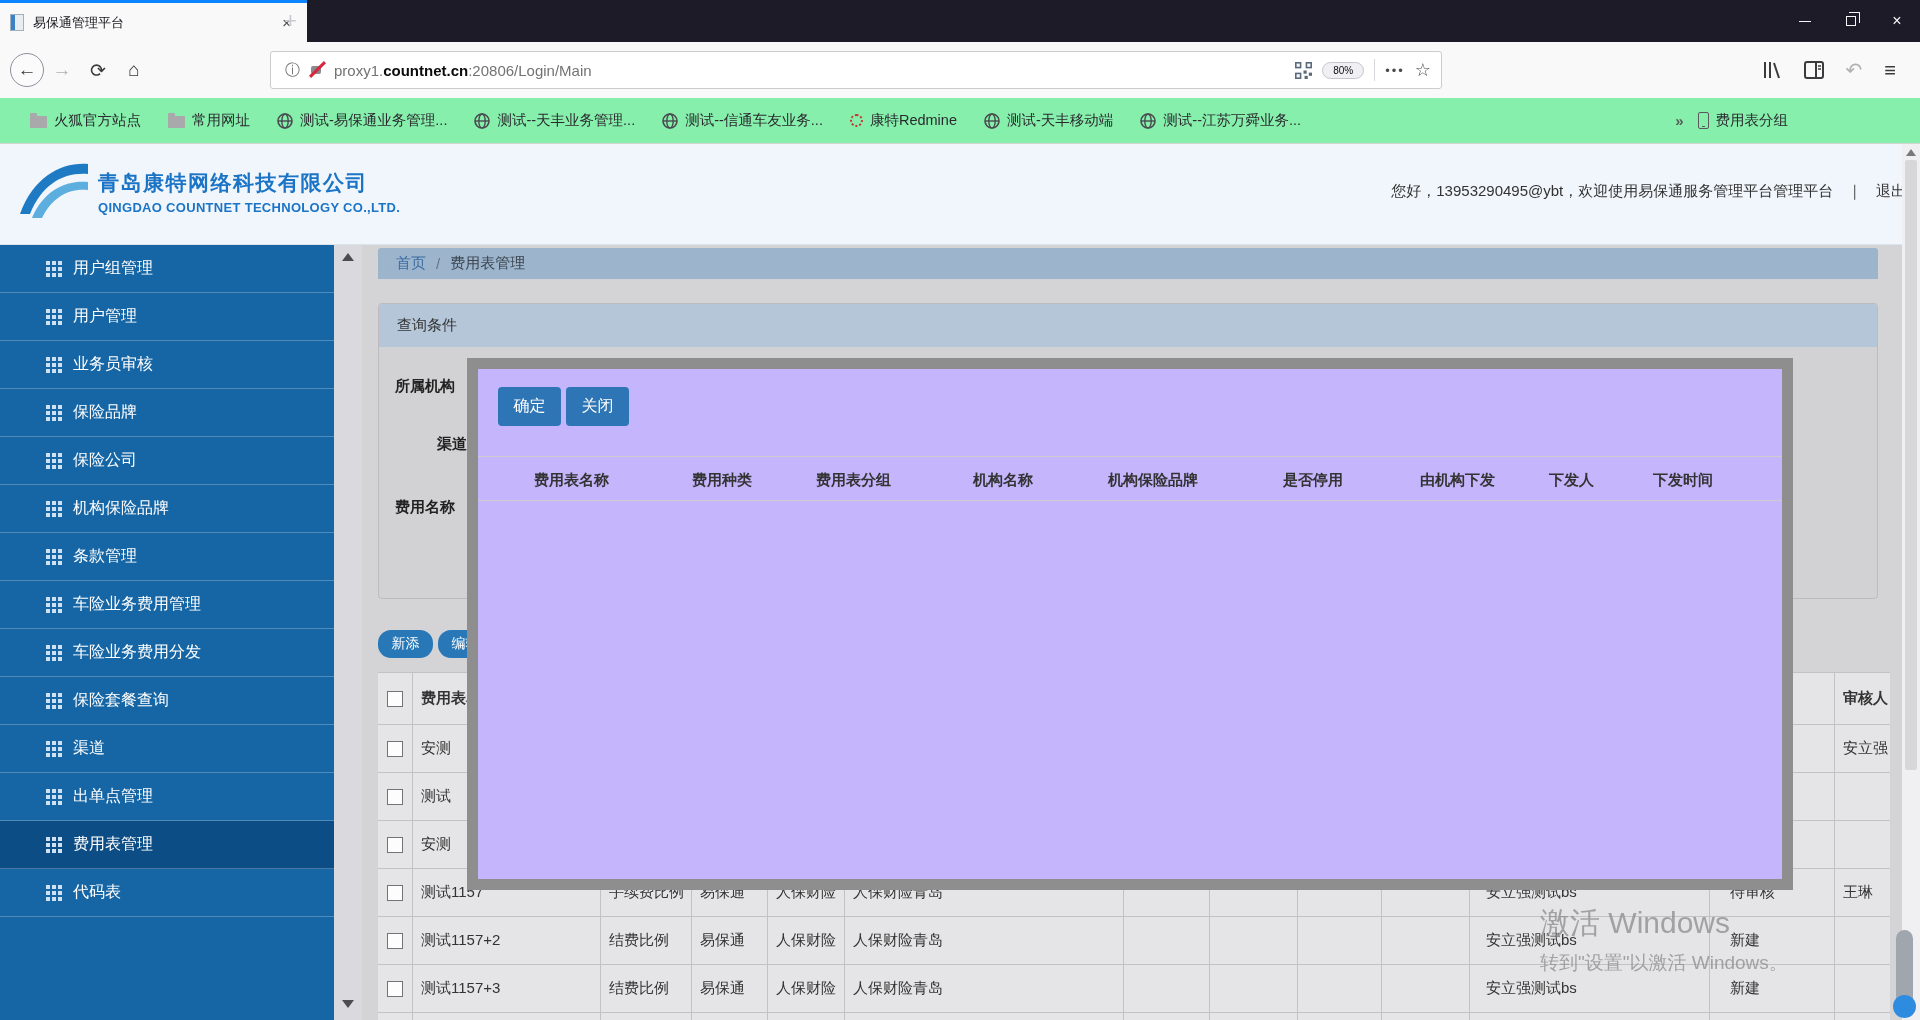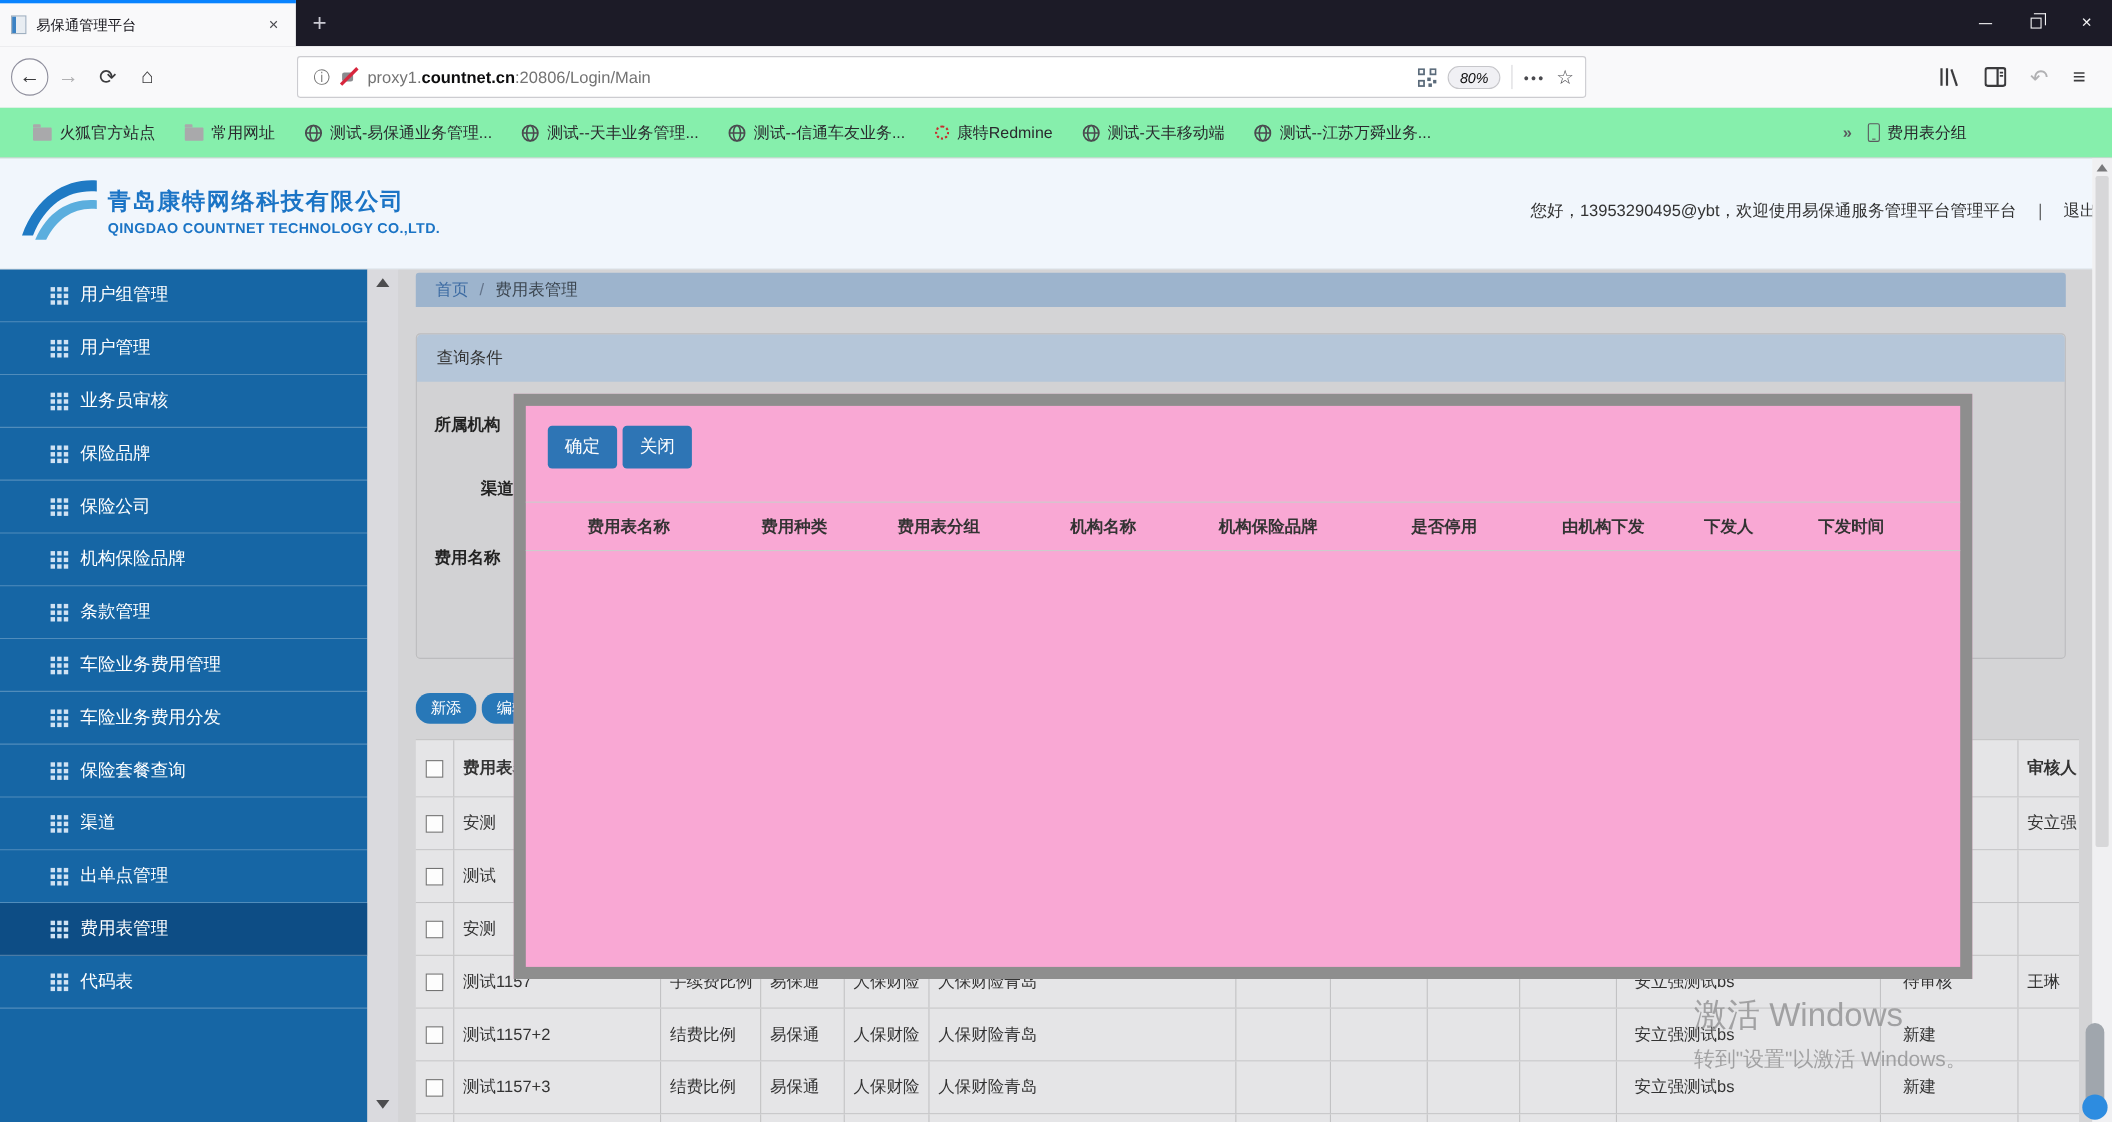--- a/index.html
+++ b/index.html
@@ -2,21 +2,21 @@
 <html><head>
 <meta charset="utf-8">
 <style>
   * { margin:0; padding:0; box-sizing:border-box; }
   html,body { width:1920px; height:1020px; overflow:hidden;
     font-family:"Liberation Sans","DejaVu Sans",sans-serif; }
   body { position:relative; background:#d4d4d6; }
 
   
   .titlebar { position:absolute; left:0; top:0; width:1920px; height:42px; background:#1c1b27; }
-  .tab { position:absolute; left:0; top:0; width:269px; height:42px; background:#f9f9fa;
+  .tab { position:absolute; left:0; top:0; width:307px; height:42px; background:#f9f9fa;
          border-top:3px solid #0a84ff; display:flex; align-items:center; padding:0 10px; }
   .tab-favicon { width:14px; height:17px; background:linear-gradient(90deg,#3b82c4 0 4px,#e8edf2 4px);
          border:1px solid #9fb0c0; margin-right:9px; flex:none; }
   .tab-title { font-size:13px; color:#15141a; flex:1; white-space:nowrap; overflow:hidden; }
   .tab-close { font-size:15px; color:#4a4a4f; padding:2px 6px; cursor:default; }
   .new-tab { position:absolute; left:284px; top:6px; color:#c9c9d2; font-size:22px; line-height:30px; }
   .win-controls { position:absolute; right:0; top:0; height:42px; display:flex; align-items:center; }
   .win-btn { width:46px; height:42px; display:flex; align-items:center; justify-content:center; color:#f5f5f7; }
   .win-min i { display:block; width:12px; border-top:1.5px solid #f5f5f7; }
   .win-restore i { display:block; width:10px; height:10px; border:1.5px solid #f5f5f7; position:relative; }
@@ -33,22 +33,22 @@
   .urlbar { margin-left:118px; width:1172px; height:38px; background:#fff; border:1px solid #ccccd0;
          border-radius:3px; display:flex; align-items:center; padding:0 10px; }
   .urlbar .info { color:#737373; font-size:15px; margin:0 8px 0 4px; }
   .plug { position:relative; width:16px; height:16px; margin-right:10px; }
   .plug:before { content:""; position:absolute; left:3px; top:4px; width:10px; height:8px; background:#8a8a8e; border-radius:2px; }
   .plug:after { content:""; position:absolute; left:-1px; top:6px; width:21px; border-top:3px solid #d7263d;
          transform:rotate(-45deg); }
   .url-text { font-size:15px; color:#737373; flex:1; white-space:nowrap; overflow:hidden; }
   .url-text b { color:#0c0c0d; font-weight:bold; }
   .qr-icon { width:17px; height:17px; margin-right:10px; }
-  .zoom-pill { border:1px solid #c6c6ca; background:#f0f0f4; border-radius:11px; font-size:13px;
-         color:#0c0c0d; padding:2px 10px; margin-right:10px;font-style:italic; }
+  .zoom-pill { border:1px solid #c6c6ca; background:#f0f0f4; border-radius:11px; font-size:10px;
+         color:#0c0c0d; padding:2px 10px; margin-right:10px; }
   .url-sep { width:1px; height:22px; background:#d7d7db; margin-right:10px; }
   .dots { color:#4a4a4f; font-size:13px; letter-spacing:2px; margin-right:10px; }
   .star { color:#4a4a4f; font-size:18px; }
   .tb-right { margin-left:auto; display:flex; align-items:center; gap:22px; padding-right:14px; }
   .lib-icon, .panel-icon { width:20px; height:18px; }
   .undo { color:#b1b1b3; font-size:20px; }
   .burger { color:#3b3b3d; font-size:20px; letter-spacing:0; }
 
   .bookmarks { position:absolute; left:0; top:98px; width:1920px; height:46px; background:#86efac;
          border-bottom:1px solid #d5d5d8; display:flex; align-items:center; padding:0 0 0 30px;
@@ -116,21 +116,21 @@
   .tcell { height:100%; display:flex; align-items:center; padding-left:8px; border-right:1px solid #c2c2c4;
          overflow:hidden; white-space:nowrap; flex:none; }
   .c0{width:35px; justify-content:center; padding-left:0;}
   .c1{width:188px;} .c2{width:91px;} .c3{width:76px;} .c4{width:77px;} .c5{width:279px;}
   .c6{width:86px;} .c7{width:88px;} .c8{width:84px;} .c9{width:88px;}
   .c10{width:240px; padding-left:16px;} .c11{width:113px;margin-left:12px;} .c12{flex:1; border-right:none;}
   .cb { width:16px; height:16px; background:#fdfdfd; border:1px solid #737373; }
 
   
   .modal { position:absolute; left:467px; top:358px; width:1326px; height:532px;
-         border:11px solid #8e8e8e; background:#f9a8d4; z-index:50; }
+         border:11px solid #8e8e8e; background:#c4b5fd; z-index:50; }
   .modal-inner { position:relative; width:100%; height:100%; }
   .m-btn { position:absolute; top:18px; width:63px; height:39px; background:#2e75b5; color:#fff;
          border:none; border-radius:4px; font-size:16px; font-family:inherit; }
   .m-confirm { left:20px; }
   .m-close { left:88px; }
   .m-thead { position:absolute; left:0; right:0; top:87px; height:45px;
          border-top:1px solid #ccc; border-bottom:1px solid #ccc; }
   .m-th { position:absolute; top:0; height:45px; line-height:45px; font-size:15px; font-weight:bold; color:#333; white-space:nowrap; }
 
   

